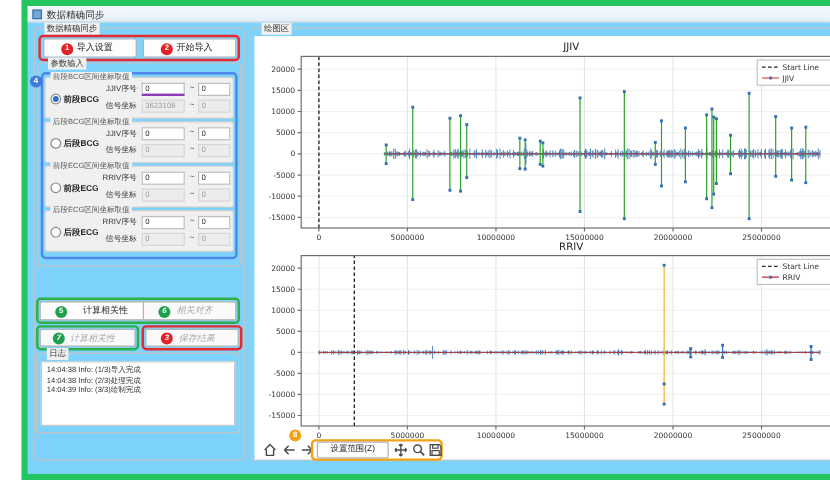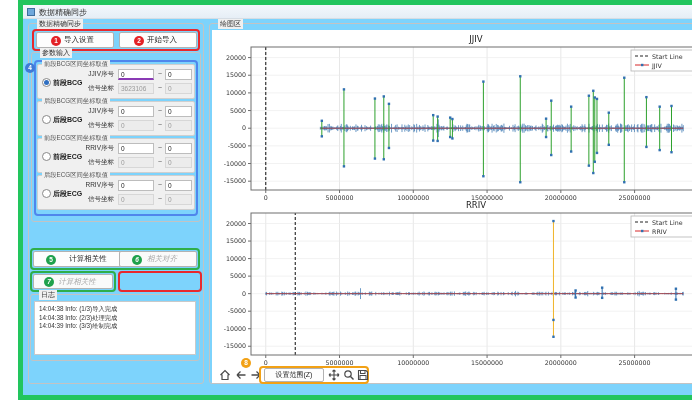--- a/index.html
+++ b/index.html
@@ -137,20 +137,24 @@
   <button class="btn disabled" style="left:96px;top:246px;width:78px;height:16px;">
     <span class="badge green" style="left:12px;top:3px;">6</span>
     <span class="blabel">相关对齐</span>
   </button>
   <div class="ann green" style="left:7px;top:266px;width:86px;height:21px;"></div>
   <button class="btn disabled" style="left:10px;top:269px;width:80px;height:15px;">
     <span class="badge green" style="left:10px;top:2px;">7</span>
     <span class="blabel" style="line-height:13px;">计算相关性</span>
   </button>
   <div class="ann red" style="left:95px;top:266px;width:84px;height:21px;"></div>
+  <button class="btn disabled" style="left:98px;top:269px;width:78px;height:15px;">
+    <span class="badge red" style="left:12px;top:2px;">3</span>
+    <span class="blabel" style="line-height:13px;">保存结果</span>
+  </button>
 
   <div class="group" style="left:7px;top:289px;width:170px;height:67px;">
     <span class="group-label">日志</span>
   </div>
   <div class="logbox" style="left:11px;top:296px;width:162px;height:54px;">
     <div class="logline">14:04:38 Info: (1/3)导入完成</div>
     <div class="logline">14:04:38 Info: (2/3)处理完成</div>
     <div class="logline">14:04:39 Info: (3/3)绘制完成</div>
   </div>
 

